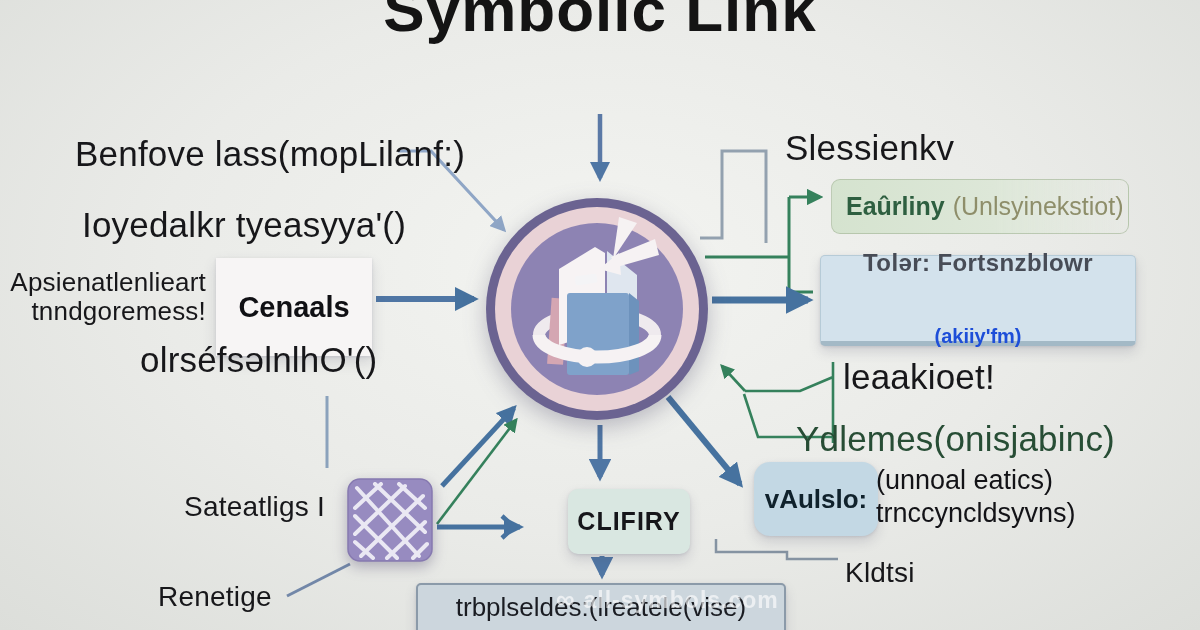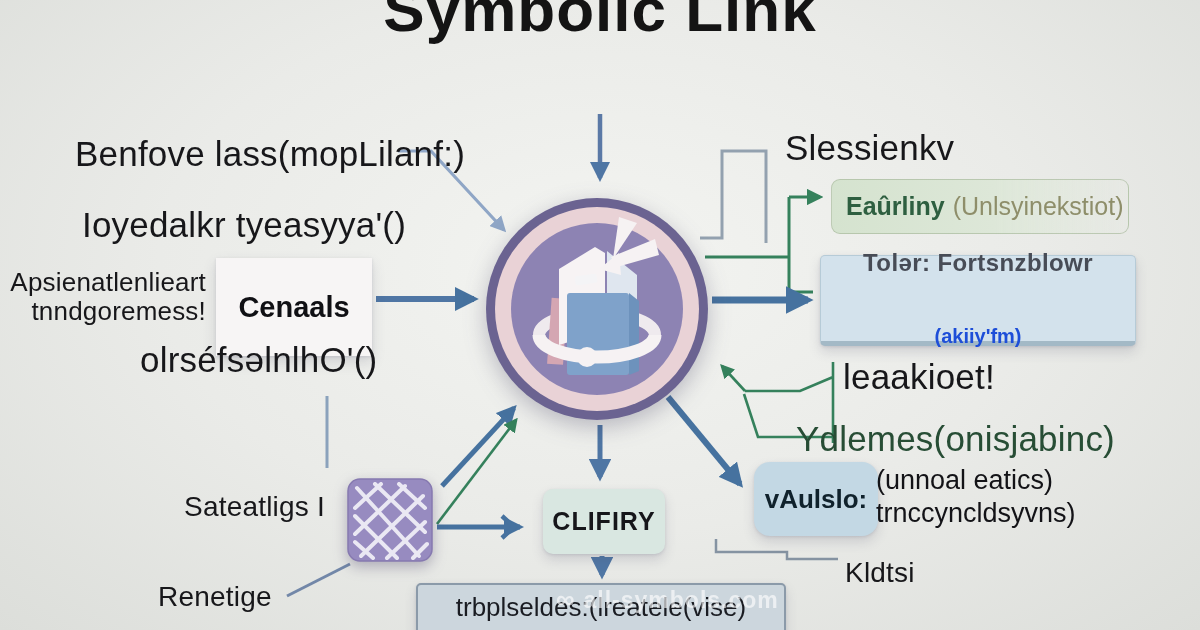--- a/index.html
+++ b/index.html
@@ -29,21 +29,21 @@
     background:linear-gradient(90deg, #d5e3cf 0%, #dde7d8 55%, rgba(234,236,230,.25) 100%);
     border:1px solid rgba(170,186,158,.7);}
   .green-box .primary{color:var(--green-text);font-weight:600;}
   .green-box .secondary{color:var(--olive-text);font-weight:500;margin-left:8px;}
   .blue-box{left:820px;top:255px;width:316px;height:91px;flex-direction:column;background:var(--blue-box-bg);
     border:1px solid #b6cbd7;border-bottom:5px solid #a3b9c6;border-radius:5px;gap:34px;}
   .blue-box .l1{font-size:24px;color:#474c56;font-weight:600;letter-spacing:.4px;}
   .blue-box .l2{font-size:20px;color:#1d4ed8;font-weight:600;margin-top:14px;}
   .vaulslo-box{left:754px;top:462px;width:124px;height:74px;background:var(--vaulslo-bg);
     border-radius:16px;font-size:26px;font-weight:700;color:#10222c;}
-  .clifiry-box{left:543px;top:489px;width:122px;height:65px;background:var(--clifiry-bg);
+  .clifiry-box{left:568px;top:489px;width:122px;height:65px;background:var(--clifiry-bg);
     border-radius:10px;font-size:25px;font-weight:700;letter-spacing:1px;color:#16161a;}
   .bottom-box{left:416px;top:583px;width:370px;height:60px;flex-direction:column;justify-content:flex-start;
     padding-top:6px;background:var(--bottom-box-bg);border:2px solid var(--bottom-box-border);
     border-radius:5px;}
   .bottom-box .l1{font-size:27px;font-weight:600;color:#14161c;}
   .bottom-box .l2{font-size:26px;font-weight:500;color:#1a1c22;margin-top:1px;}
   .two-line{line-height:29px;font-size:26px;text-align:right;width:206px;left:0;top:268px;}
   .purple-tile{position:absolute;left:347px;top:478px;width:86px;height:84px;z-index:3;
     filter:drop-shadow(0 5px 7px rgba(70,60,100,.35));}
   .badge{position:absolute;left:484px;top:196px;width:226px;height:226px;z-index:3;

